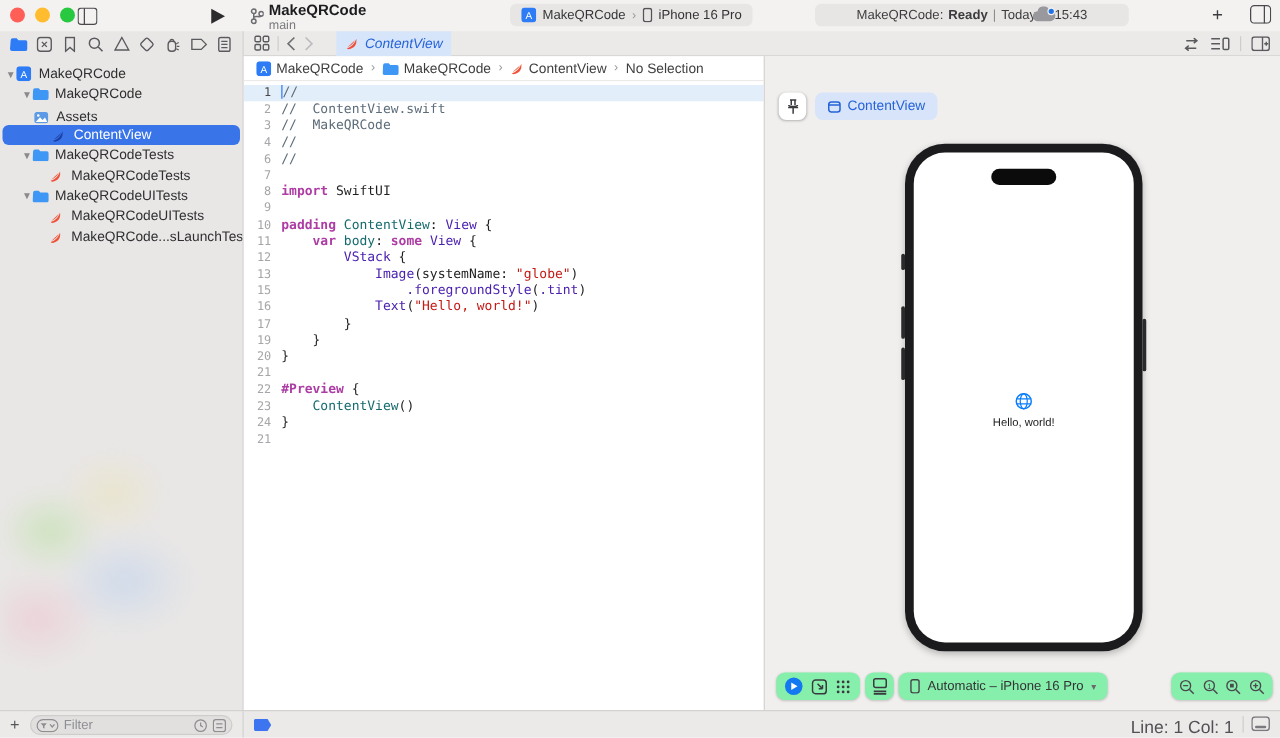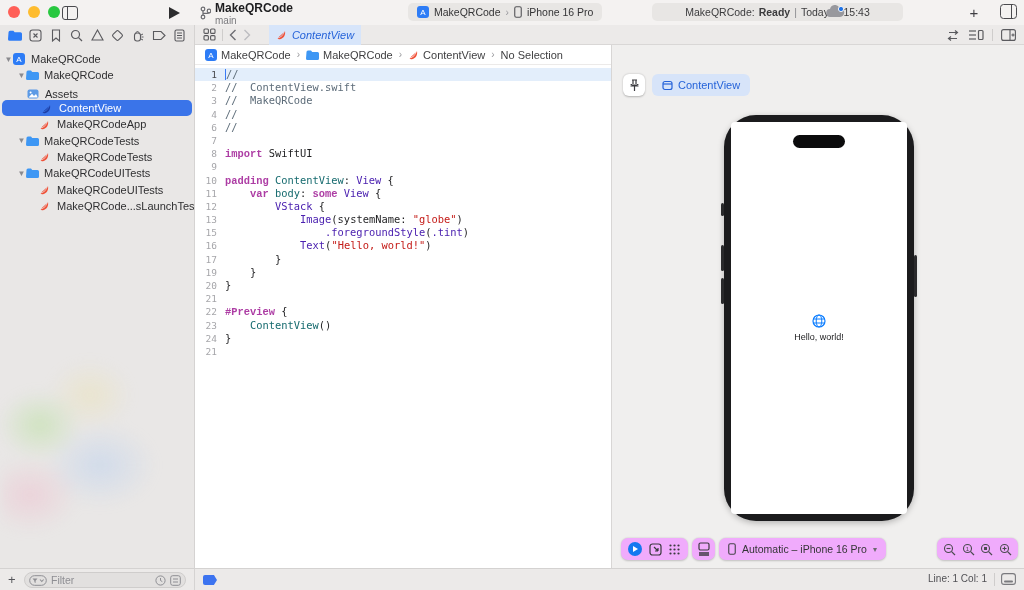--- a/index.html
+++ b/index.html
@@ -58,53 +58,53 @@
   .jb-sep { color:#9a9a9e; font-size:10px; padding:0 1px; }
 
   
   .editor { position:absolute; left:195px; top:65px; width:416px; height:503px; background:#ffffff; font-family:"DejaVu Sans Mono", monospace; font-size:10.4px; padding-top:3px; overflow:hidden; }
   .code-line { position:relative; height:13.2px; line-height:13.2px; white-space:pre; }
   .code-line.cursor { background:#E3EEFB; }
   .ln { display:inline-block; width:30px; text-align:right; color:#a6a6aa; font-size:9.5px; padding-right:8px; }
   .code-line.cursor .ln { color:#48484c; }
   .caret { display:inline-block; width:1px; height:11px; background:#3a7bf6; vertical-align:-2px; }
   .tok-c { color:#5D6C79; }
-  .tok-k { color:#AD3DA4; font-weight:bold;font-family:Liberation Mono, monospace; }
+  .tok-k { color:#AD3DA4; font-weight:bold; }
   .tok-s { color:#C41A16; }
   .tok-t { color:#4B21B0; }
   .tok-d { color:#156A6E; }
   .tok-p { color:#1f1f21; }
 
   
   .canvas { position:absolute; left:611px; top:45px; width:413px; height:523px; background:#F0EFEE; border-left:1px solid #D8D6D5; }
   .pin-btn { position:absolute; left:11px; top:29px; width:22px; height:22px; background:#ffffff; border-radius:6px; box-shadow:0 0.5px 2px rgba(0,0,0,.25); display:flex; align-items:center; justify-content:center; }
   .preview-pill { position:absolute; left:40px; top:29px; height:22px; padding:0 10px; background:#D7E4F9; border-radius:6px; display:flex; align-items:center; gap:5px; font-size:11px; color:#2563D9; }
   .phone { position:absolute; left:112px; top:70px; width:190px; height:406px; background:#1b1b1d; border-radius:32px; box-shadow:0 2px 6px rgba(0,0,0,.25); }
-  .phone .screen { position:absolute; left:7px; top:7px; right:7px; bottom:7px; background:#ffffff; border-radius:4px;text-decoration:underline; }
+  .phone .screen { position:absolute; left:7px; top:7px; right:7px; bottom:7px; background:#ffffff; border-radius:25px;text-decoration:underline; }
   .phone .island { position:absolute; left:50%; top:13px; width:52px; height:13px; margin-left:-26px; background:#0b0b0c; border-radius:7px; }
   .sbtn { position:absolute; background:#2a2a2c; border-radius:2px; }
   .hello-stack { position:absolute; left:0; right:0; top:192px; text-align:center; }
   .hello-text { font-size:9px; color:#1c1c1e; margin-top:2px; }
-  .pv-group { background:#f0abfc; border-radius:7px; box-shadow:0 0.5px 2px rgba(0,0,0,.2); height:22px; display:flex; align-items:center; }
+  .pv-group { background:#86efac; border-radius:7px; box-shadow:0 0.5px 2px rgba(0,0,0,.2); height:22px; display:flex; align-items:center; }
   .pv-controls { position:absolute; left:9px; top:493px; width:67px; justify-content:space-evenly; }
   .pv-variant { position:absolute; left:80px; top:493px; width:23px; justify-content:center; }
   .pv-device { position:absolute; left:107px; top:493px; padding:0 9px; gap:6px; font-size:10.5px; color:#343436; }
   .pv-zoom { position:absolute; right:6px; top:493px; width:81px; justify-content:space-evenly; }
   .play-circle { width:14px; height:14px; border-radius:50%; background:#1478F0; display:flex; align-items:center; justify-content:center; }
   .play-circle .tri { width:0; height:0; border-left:5px solid #fff; border-top:3px solid transparent; border-bottom:3px solid transparent; margin-left:1px; }
   .chev-down { font-size:8px; color:#6a6a6e; }
 
   
   .statusbar { position:absolute; left:0; top:568px; width:1024px; height:22px; background:#ECEAE9; border-top:1px solid #D4D2D1; }
   .sb-left-div { position:absolute; left:194px; top:0; width:1px; height:22px; background:#D5D3D2; }
   .sb-plus { position:absolute; left:8px; top:3px; font-size:13px; color:#55555a; }
   .filter-field { position:absolute; left:24px; top:3px; width:162px; height:16px; background:#E2E0DF; border:1px solid #CFCDCC; border-radius:9px; display:flex; align-items:center; padding:4px 4px; gap:4px; }
   .filter-ph { color:#8e8e93; font-size:10.5px; flex:1; }
   .bp-capsule { position:absolute; left:203px; top:6px; width:14px; height:10px; background:#3D74F0; border-radius:2px; clip-path:polygon(0 0, 78% 0, 100% 50%, 78% 100%, 0 100%); }
-  .linecol { position:absolute; right:37px; top:4px; font-size:10px; color:#515155; }
+  .linecol { position:absolute; right:37px; top:4px; font-size:14px; color:#515155; }
   .sb-r-div { position:absolute; right:29px; top:4px; width:1px; height:13px; background:#CFCDCC; }
   .sb-editoricon { position:absolute; right:8px; top:4px; }
 </style>
 </head>
 <body>
 
 <div class="titlebar">
   <div class="lights">
     <span class="light" style="background:#FF5F57"></span>
     <span class="light" style="background:#FEBC2E"></span>
@@ -314,29 +314,20 @@
         <span>Assets</span>
       </div>
       <div class="tree-row sel" style="padding-left: 30px;">
         <span class="disc"></span>
         <span class="t-icon">
           <svg width="11" height="11" viewBox="0 0 11 11">
             <path d="M1.5 9.5 C4.5 9 7.5 6.5 9 2 C9.7 6 8 9 4 10.2 C2.9 10.5 2 10.2 1.5 9.5 Z M2 8.8 C4.5 7.8 6.5 6 8 3.2" fill="#1D3FA6"></path>
           </svg>
         </span>
         <span>ContentView</span>
-      </div>
-      <div class="tree-row" style="padding-left: 30px;">
-        <span class="disc"></span>
-        <span class="t-icon">
-          <svg width="11" height="11" viewBox="0 0 11 11">
-            <path d="M1.5 9.5 C4.5 9 7.5 6.5 9 2 C9.7 6 8 9 4 10.2 C2.9 10.5 2 10.2 1.5 9.5 Z M2 8.8 C4.5 7.8 6.5 6 8 3.2" fill="#F05138"></path>
-          </svg>
-        </span>
-        <span>MakeQRCodeApp</span>
       </div>
       <div class="tree-row" style="padding-left: 17px;">
         <span class="disc">▼</span>
         <span class="t-icon">
           <svg width="13" height="10" viewBox="0 0 13 10">
             <path d="M0.5 2 a1.5 1.5 0 0 1 1.5-1.5 h3 l1.2 1.4 h5.3 a1.5 1.5 0 0 1 1.5 1.5 v5 a1.5 1.5 0 0 1 -1.5 1.5 h-10 a1.5 1.5 0 0 1 -1.5-1.5 Z" fill="#3E97F4"></path>
           </svg>
         </span>
         <span>MakeQRCodeTests</span>
       </div>

